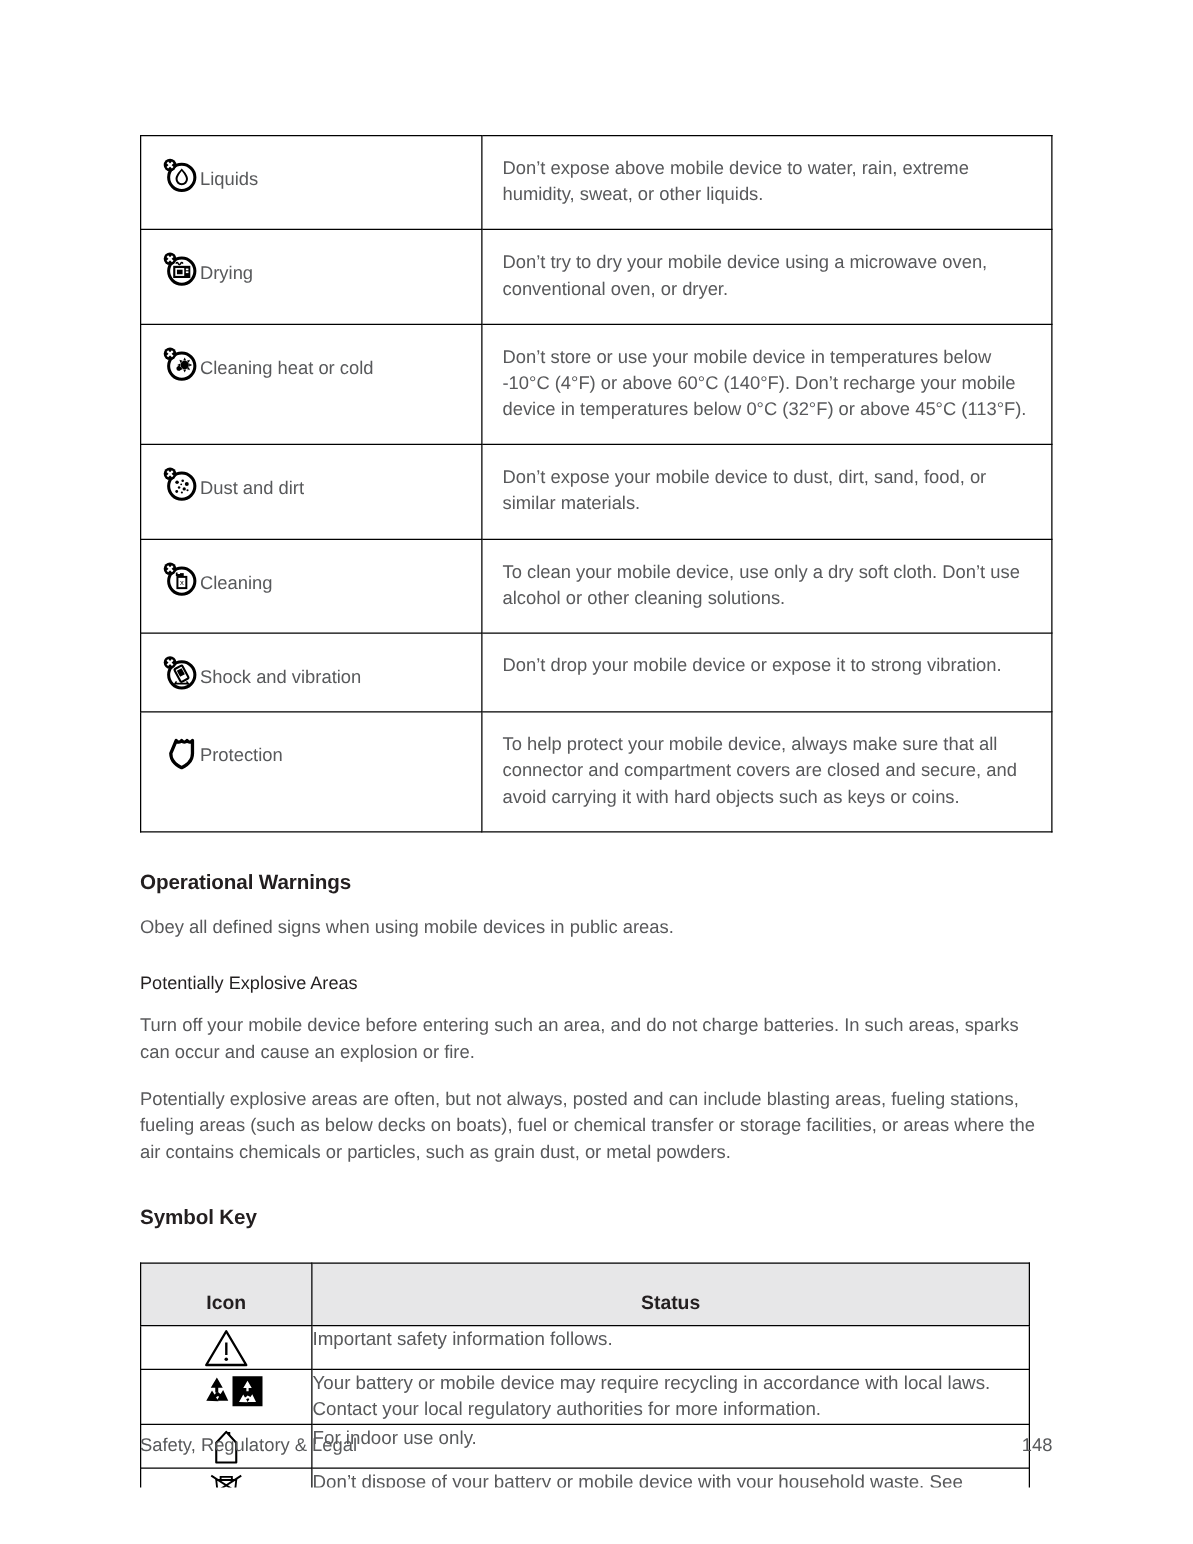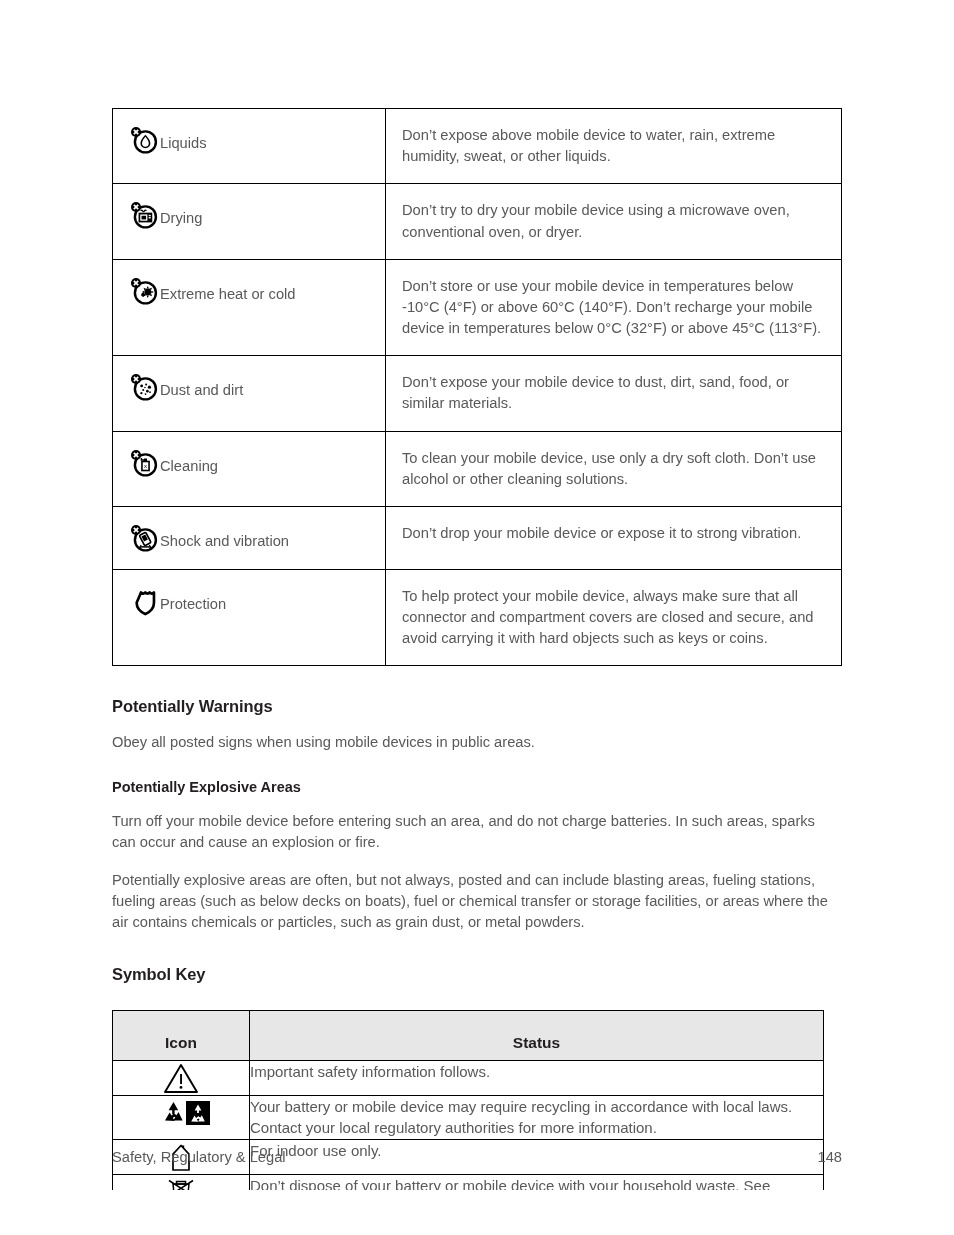--- a/index.html
+++ b/index.html
@@ -67,21 +67,21 @@
   
   h2.sec {
     font-size: 16.5px;
     font-weight: bold;
     color: #231f20;
     margin: 31px 0 0 0;
     letter-spacing: -0.1px;
   }
   h3.sub {
     font-size: 14.5px;
-    font-weight: bold;
+    font-weight: normal;
     color: #231f20;
     margin: 25px 0 0 0;
   }
   p.body {
     font-size: 14.7px;
     line-height: 1.455;
     color: #58595b;
     margin: 16px 0 0 0;
   }
 
@@ -197,21 +197,21 @@
                 <g fill="#000">
                   <circle cx="20" cy="17" r="3.6"></circle>
                   <path d="M20 10.6 l1.3 2.6 -2.6 0z M20 23.4 l1.3-2.6 -2.6 0z M26.4 17 l-2.6 1.3 0-2.6z M13.6 17 l2.6 1.3 0-2.6z M24.5 12.5 l-1 2.7 -1.8-1.8z M15.5 21.5 l1-2.7 1.8 1.8z M24.5 21.5 l-2.7-1 1.8-1.8z M15.5 12.5 l2.7 1 -1.8 1.8z"></path>
                 </g>
                 <g stroke="#000" stroke-width="1.5" fill="none">
                   <path d="M13 20 L17 20 M15 18 L15 22 M13.6 18.6 L16.4 21.4 M16.4 18.6 L13.6 21.4"></path>
                 </g>
                 <circle cx="7.5" cy="7.5" r="5.4" fill="#000"></circle>
                 <path d="M5.2 5.2 L9.8 9.8 M9.8 5.2 L5.2 9.8" stroke="#fff" stroke-width="1.9"></path>
               </svg>
-            </span><span class="care-label">Extreme heat or cold</span>
+            </span><span class="care-label">Cleaning heat or cold</span>
           </td>
           <td class="care-text-cell">Don’t store or use your mobile device in temperatures below -10°C (4°F) or above 60°C (140°F). Don’t recharge your mobile device in temperatures below 0°C (32°F) or above 45°C (113°F).</td>
         </tr>
 
         <tr>
           <td class="care-icon-cell">
             <span class="care-ico">
               <svg viewBox="0 0 32 32" width="30" height="30">
                 <circle cx="17.5" cy="18" r="11.2" fill="none" stroke="#000" stroke-width="2.6"></circle>
                 <g fill="#000">
@@ -276,22 +276,22 @@
                 <path d="M5.5 6.5 q2.2 2.6 4.4 0 q2.2 2.6 4.4 0 q2.2 2.6 4.4 0 L18.7 17 q0 7.4 -8.8 11.6 Q1.1 24.4 1.1 17 Z" transform="translate(7,0) scale(1.05)" fill="none" stroke="#000" stroke-width="2.7" stroke-linejoin="round"></path>
               </svg>
             </span><span class="care-label">Protection</span>
           </td>
           <td class="care-text-cell">To help protect your mobile device, always make sure that all connector and compartment covers are closed and secure, and avoid carrying it with hard objects such as keys or coins.</td>
         </tr>
 
       </tbody>
     </table>
 
-    <h2 class="sec">Potentially Warnings</h2>
-    <p class="body">Obey all posted signs when using mobile devices in public areas.</p>
+    <h2 class="sec">Operational Warnings</h2>
+    <p class="body">Obey all defined signs when using mobile devices in public areas.</p>
 
     <h3 class="sub">Potentially Explosive Areas</h3>
     <p class="body">Turn off your mobile device before entering such an area, and do not charge batteries. In such areas, sparks can occur and cause an explosion or fire.</p>
     <p class="body">Potentially explosive areas are often, but not always, posted and can include blasting areas, fueling stations, fueling areas (such as below decks on boats), fuel or chemical transfer or storage facilities, or areas where the air contains chemicals or particles, such as grain dust, or metal powders.</p>
 
     <h2 class="sec">Symbol Key</h2>
 
     <div class="symkey-clip">
       <table class="symkey">
         <thead>

